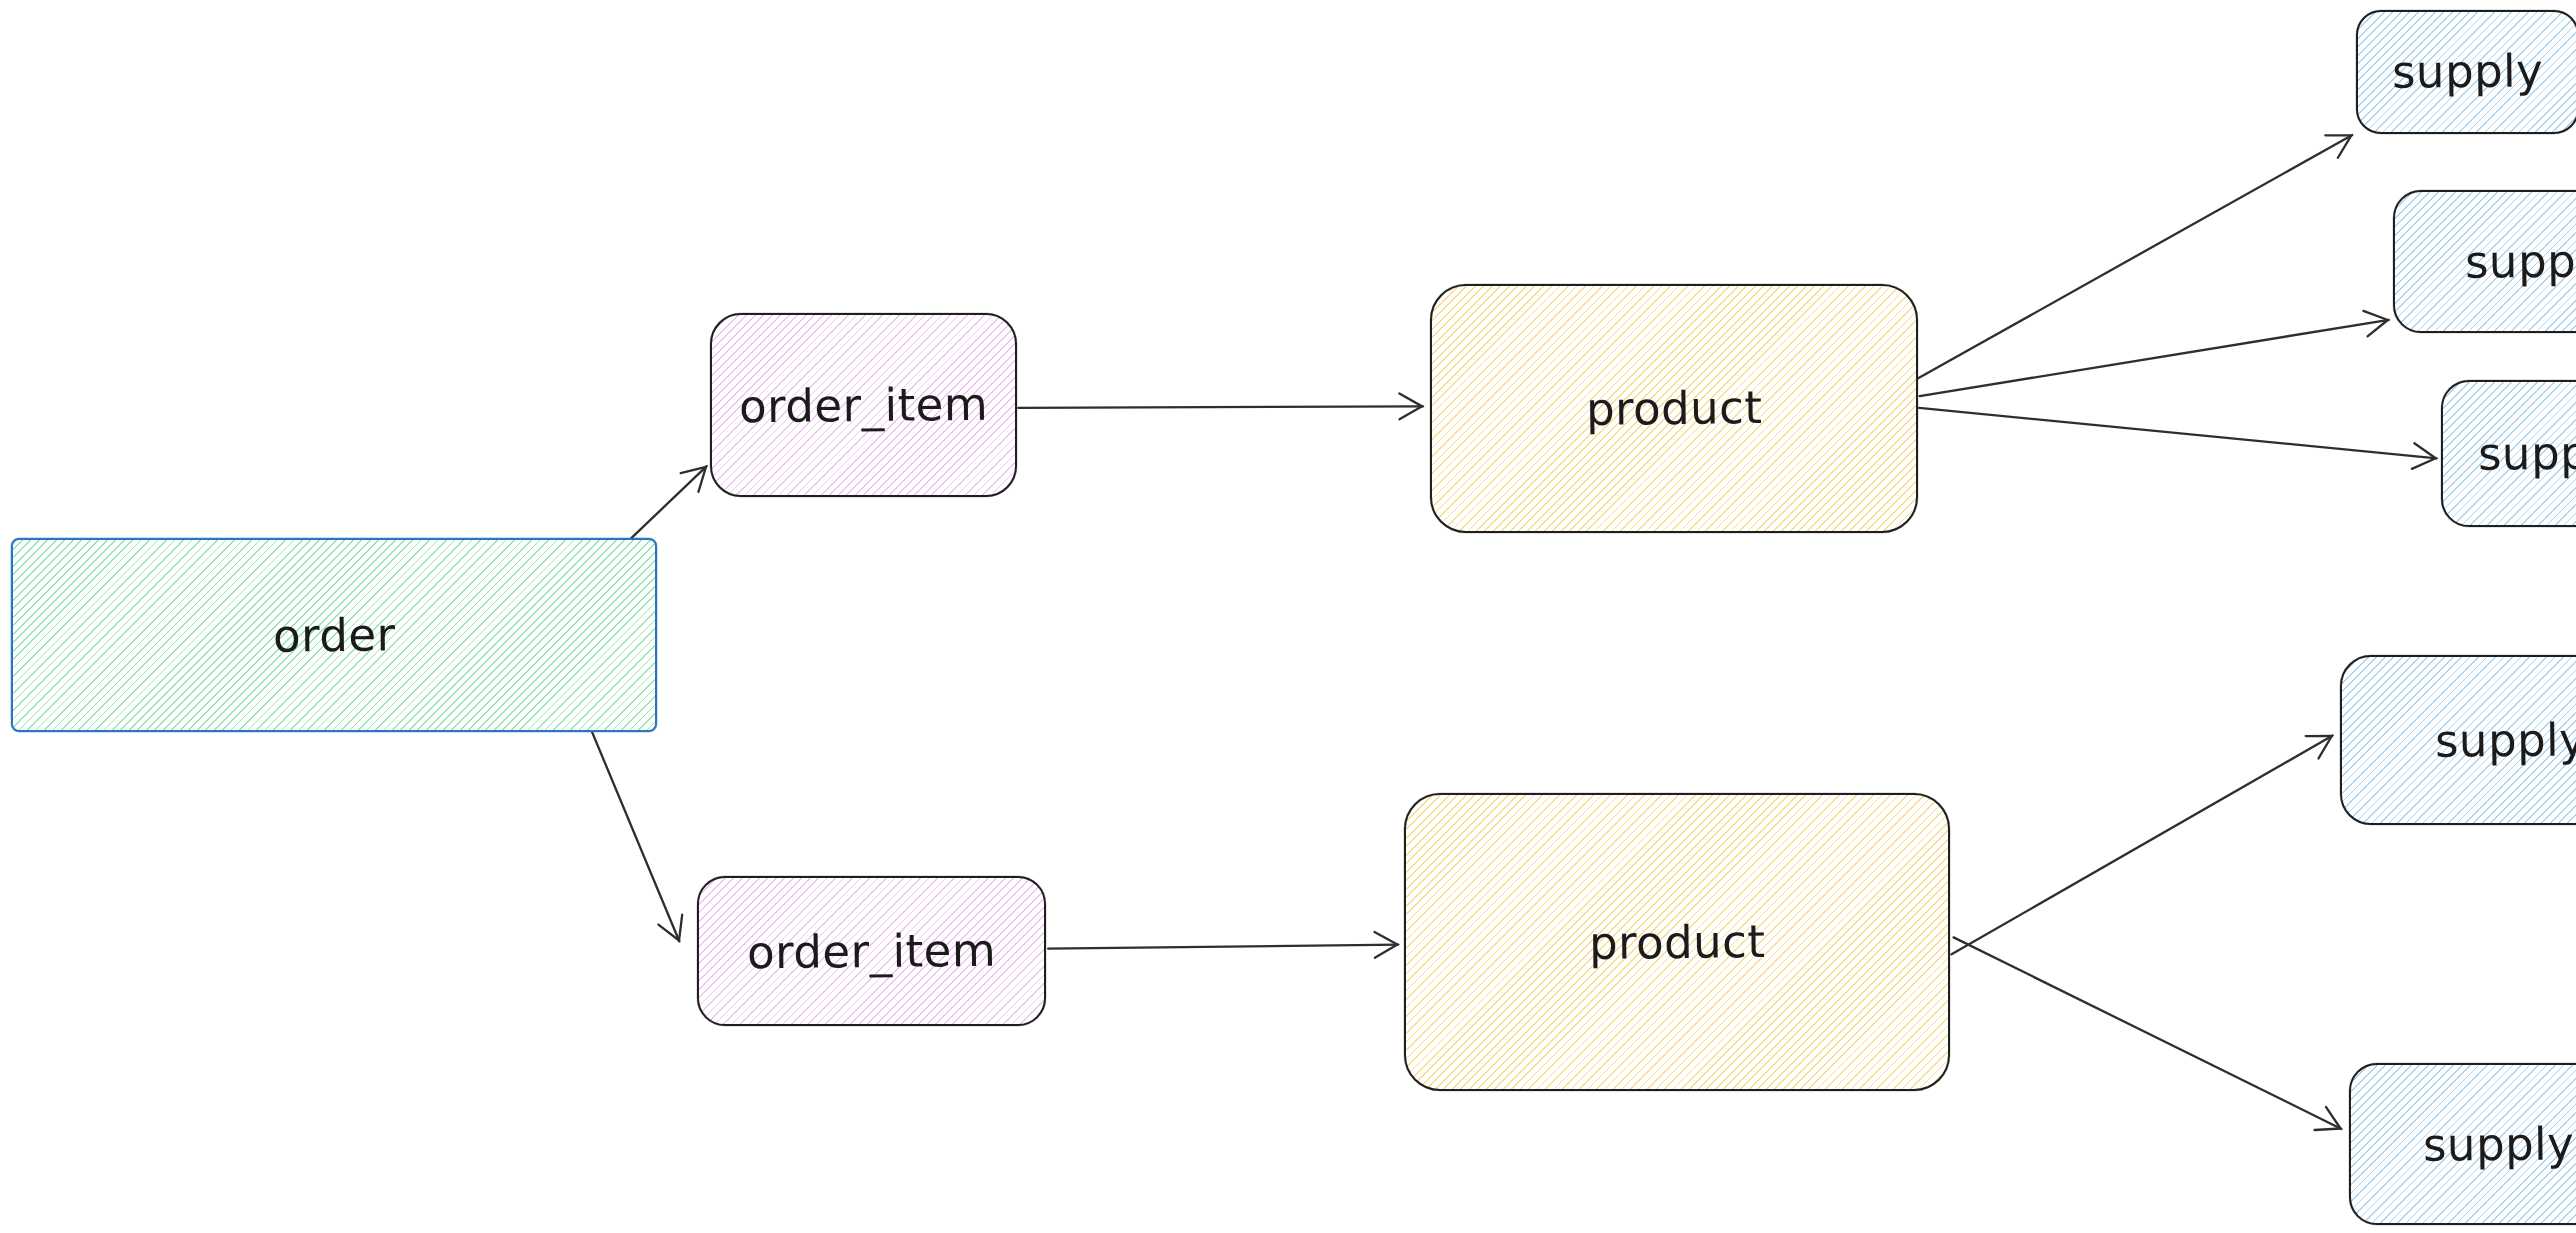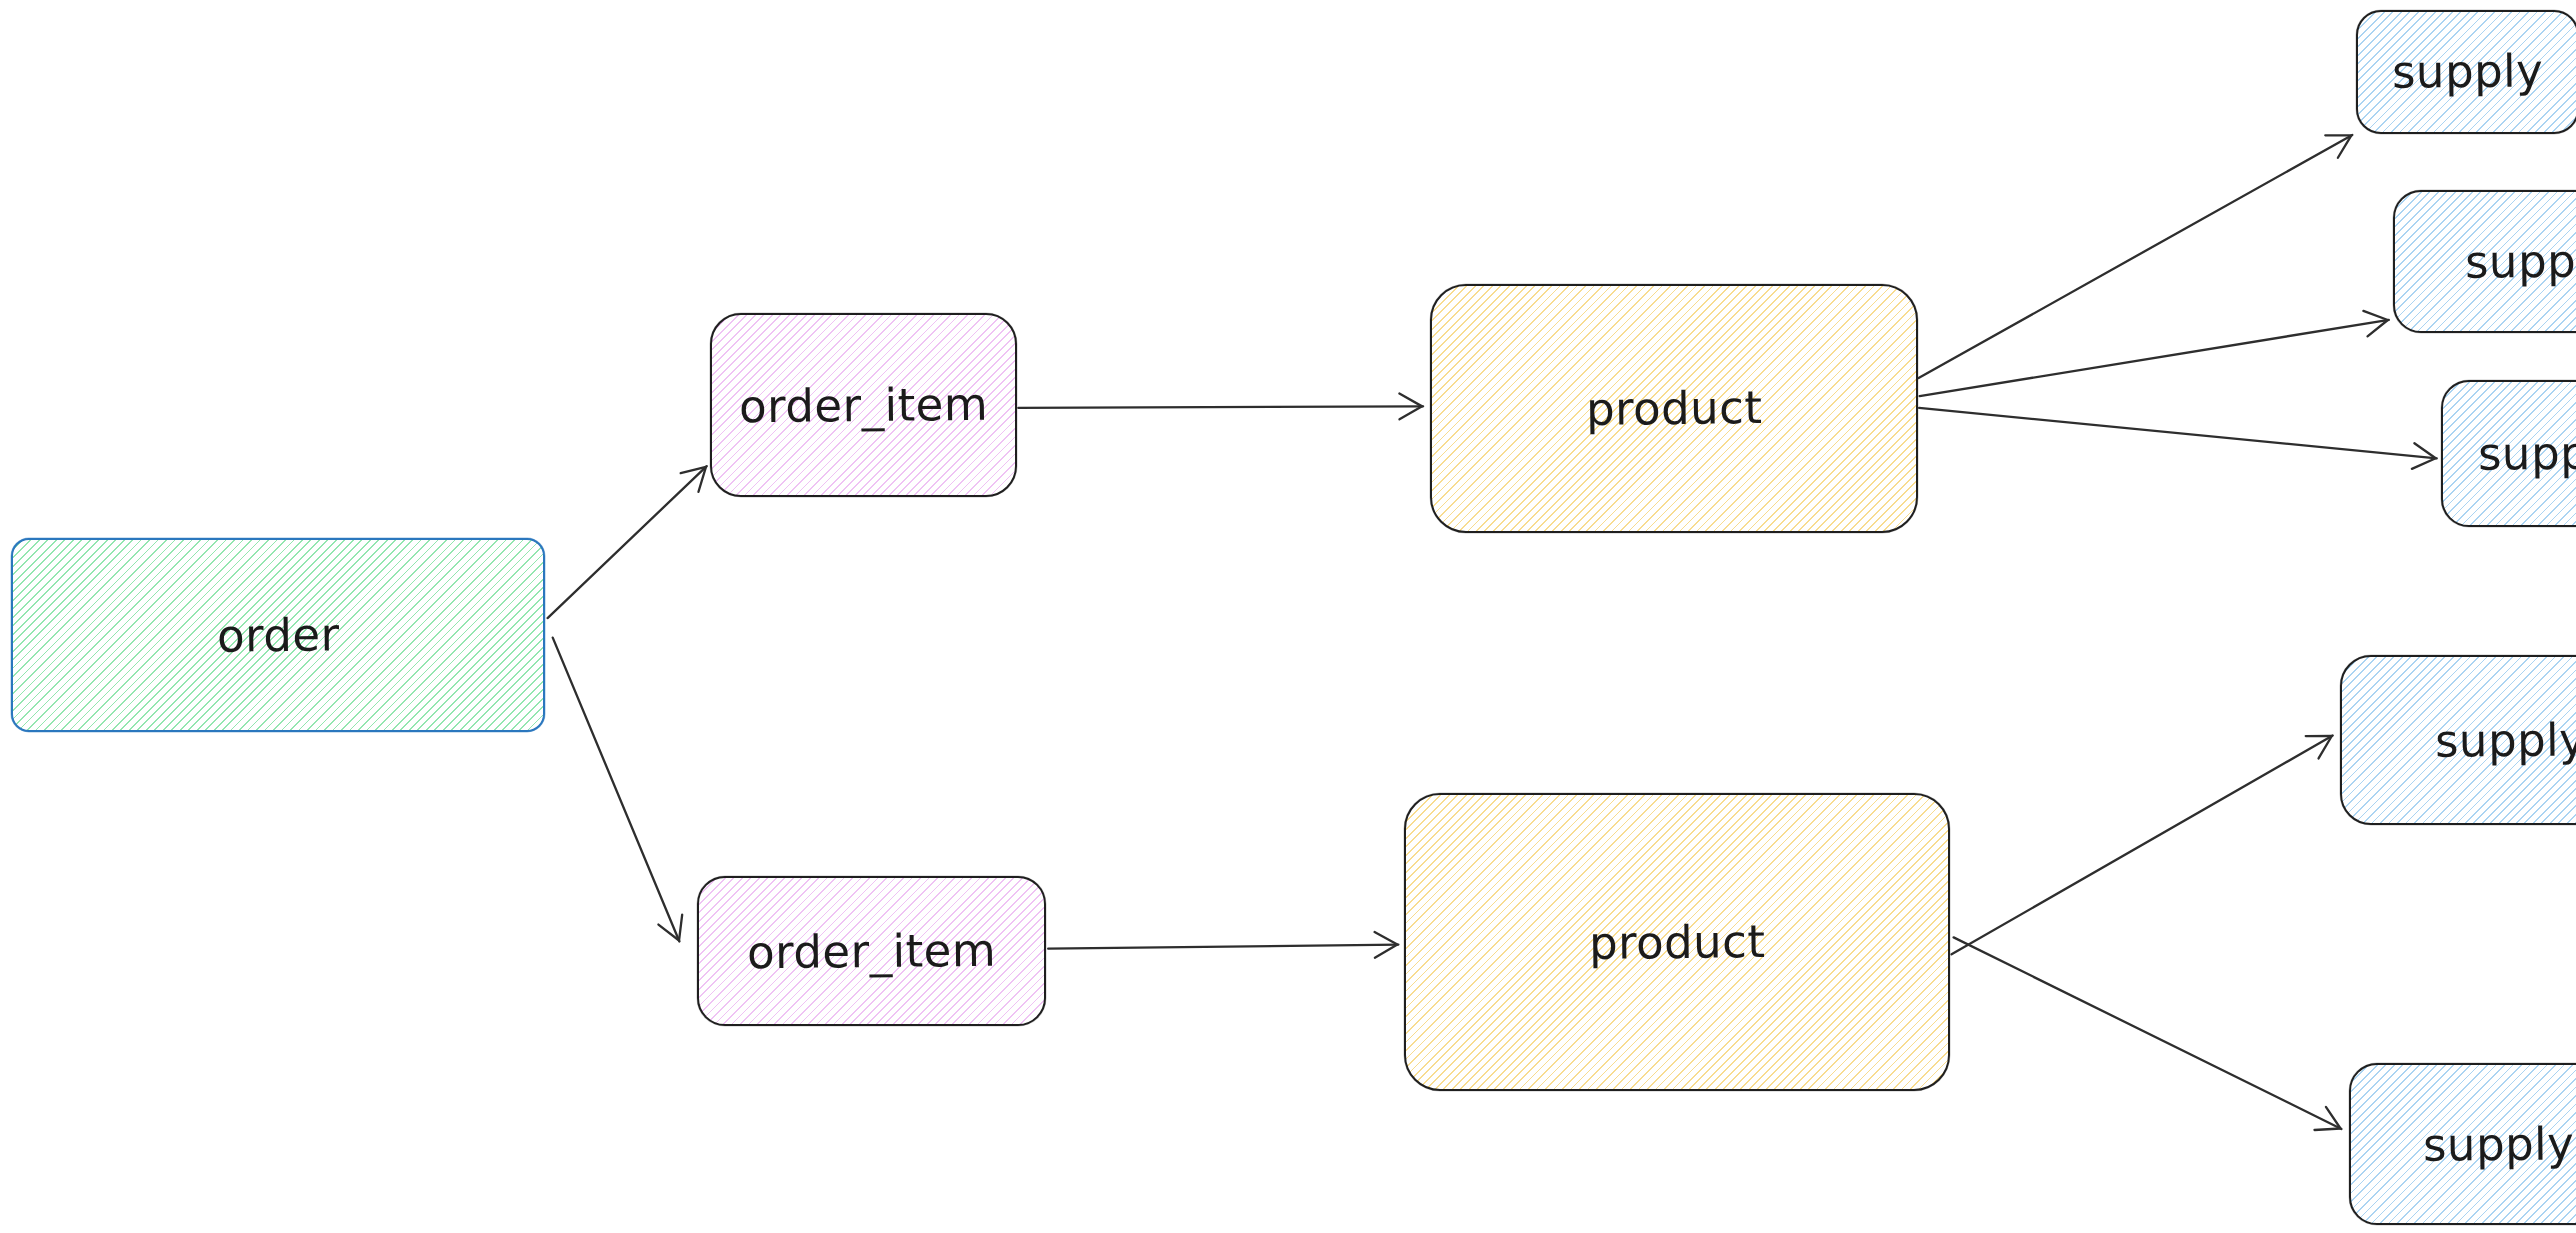--- a/index.html
+++ b/index.html
@@ -29,22 +29,22 @@
     letter-spacing: 0.5px;
     background-color: #ffffff;
     background-image: repeating-linear-gradient(135deg,
       var(--hatch) 0px, var(--hatch) 1.2px,
       transparent 1.2px, transparent 6px);
     box-shadow: 0 0 0 0.5px rgba(30,30,30,0.25);
   }
   .node span { transform: rotate(-0.6deg); }
 
   .n-order {
-    left: 10.8px; top: 538px; width: 534px; height: 194px;
-    border-radius: 18px;
+    left: 10.8px; top: 538px; width: 646px; height: 194px;
+    border-radius: 8px;
     border-color: #2b77be;
     box-shadow: 0 0 0 0.5px rgba(43,119,190,0.45);
     --hatch: #94e6b0;
   }
   .n-order-item-top {
     left: 710px; top: 313px; width: 307px; height: 184px;
     border-radius: 31px;
     --hatch: #efc3f4;
   }
   .n-order-item-bottom {

